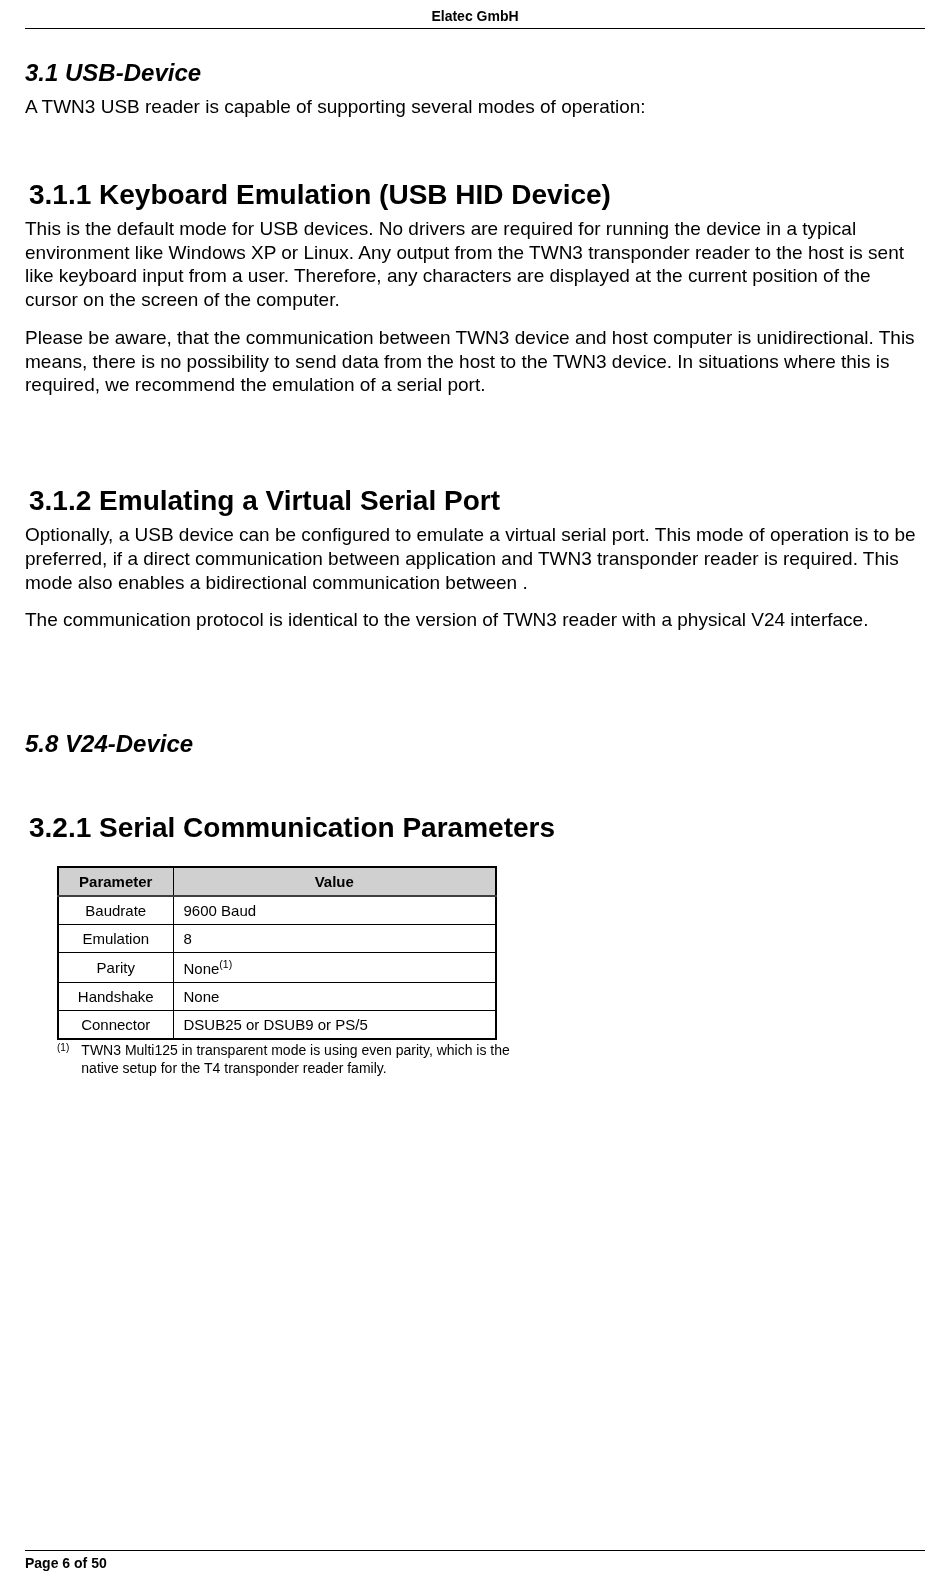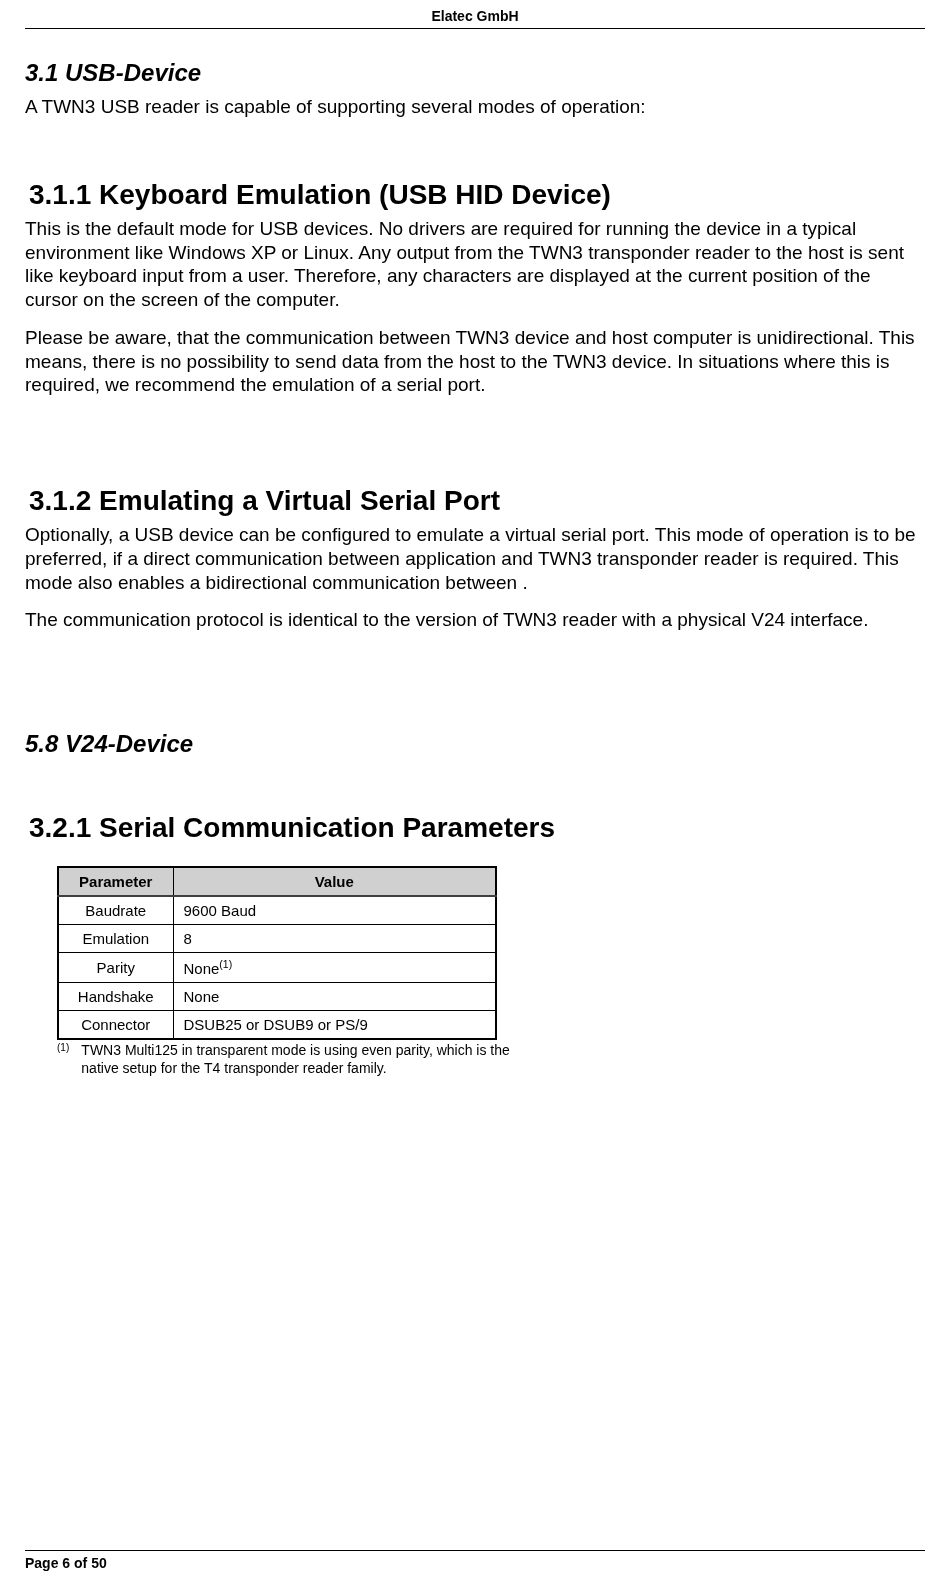--- a/index.html
+++ b/index.html
@@ -150,21 +150,21 @@
           <tr>
             <td class="pcell">Parity</td>
             <td class="vcell">None<span class="sup">(1)</span></td>
           </tr>
           <tr>
             <td class="pcell">Handshake</td>
             <td class="vcell">None</td>
           </tr>
           <tr>
             <td class="pcell">Connector</td>
-            <td class="vcell">DSUB25 or DSUB9 or PS/9</td>
+            <td class="vcell">DSUB25 or DSUB9 or PS/5</td>
           </tr>
         </tbody>
     </table>
     <div class="footnote">
       <span class="fnmark">(1)</span>
       <span class="fntext">TWN3 Multi125 in transparent mode is using even parity, which is the native setup for the T4 transponder reader family.</span>
     </div>
   </div>
 </div>
 

